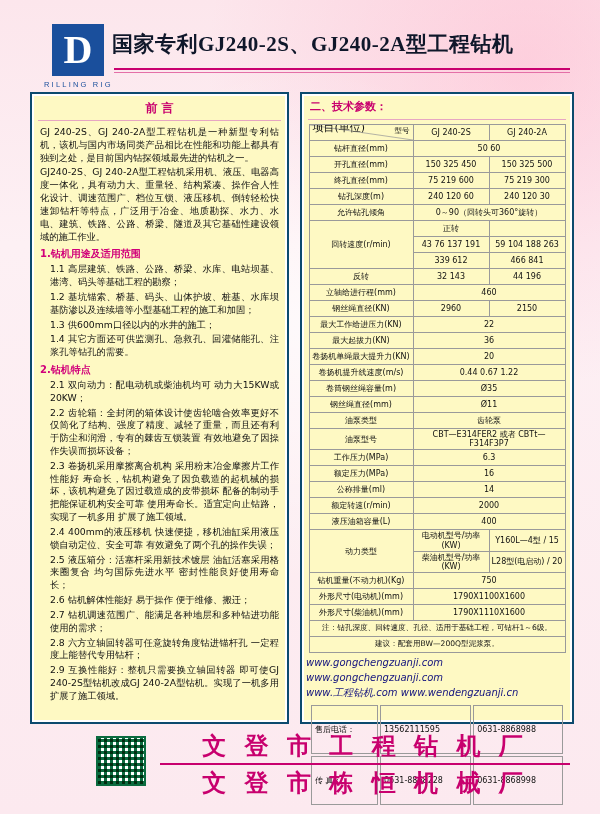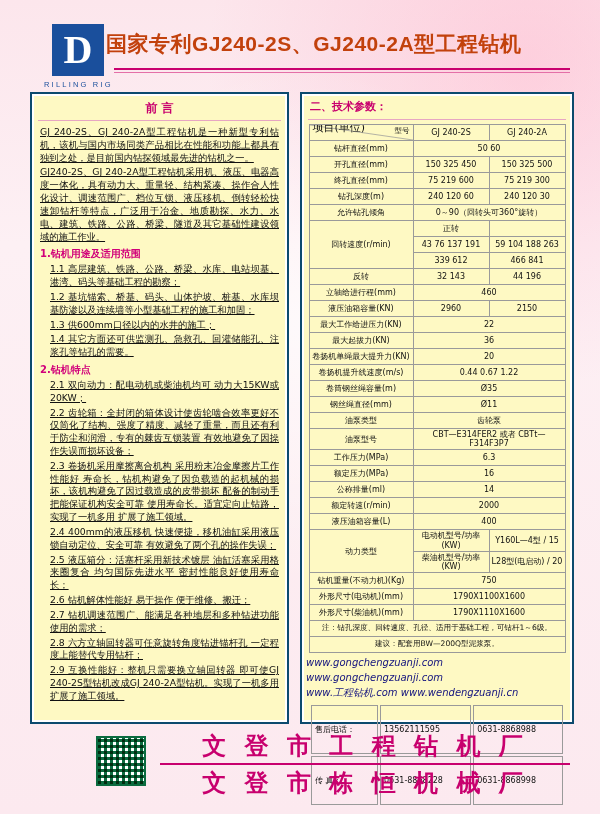--- a/index.html
+++ b/index.html
@@ -29,24 +29,24 @@
     background:#1a4f9c;color:#fff;font-weight:bold;font-size:40px;
     font-family:"Liberation Serif",serif;
     display:flex;align-items:center;justify-content:center;
     line-height:1;
   }
   .logo-sub{
     position:absolute;left:14px;top:56px;font-size:7.5px;color:#1a4f9c;
     letter-spacing:2.2px;font-family:"Liberation Sans",sans-serif;
   }
   .title-main{
-    position:absolute;left:76px;top:6px;
-    font-size:21px;font-weight:bold;color:#c2410c;
+    position:absolute;left:82px;top:6px;
+    font-size:21px;font-weight:bold;color:#0f172a;
     letter-spacing:0.5px;white-space:nowrap;
-    font-family:Liberation Sans, sans-serif;
+    font-family:Liberation Serif, serif;
   }
   .title-rule{
     position:absolute;left:84px;top:44px;width:456px;height:2px;
     background:#c9006f;
   }
   .title-rule2{
     position:absolute;left:84px;top:48px;width:456px;height:1px;
     background:#e46fa8;
   }
 
@@ -69,21 +69,21 @@
   }
   .head-rule{
     height:1px;background:#e7a6c2;margin:3px 6px 0 6px;
   }
 
   .left-body{
     padding:5px 8px 0 8px;
     font-size:9.3px;line-height:1.38;color:#111;
     text-align:justify;
   }
-  .left-body p{margin:0 0 2px 0;text-decoration:underline;}
+  .left-body p{margin:0 0 2px 0;}
   .sec-title{
     color:#d1007a;font-weight:bold;font-size:10px;margin:4px 0 2px 0;
   }
   .indent{padding-left:10px;}
 
   
   table.spec{
     border-collapse:collapse;width:256px;margin:4px auto 0 auto;
     font-size:8px;color:#111;table-layout:fixed;
   }
@@ -244,21 +244,21 @@
           <td class="lbl">反转</td>
           <td>32  143</td>
           <td>44  196</td>
         </tr>
 
         <tr>
           <td class="lbl">立轴给进行程(mm)</td>
           <td colspan="2">460</td>
         </tr>
         <tr>
-          <td class="lbl">液压油箱容量(KN)</td>
+          <td class="lbl">钢丝绳直径(KN)</td>
           <td>2960</td>
           <td>2150</td>
         </tr>
         <tr>
           <td class="lbl">最大工作给进压力(KN)</td>
           <td colspan="2">22</td>
         </tr>
         <tr>
           <td class="lbl">最大起拔力(KN)</td>
           <td colspan="2">36</td>

